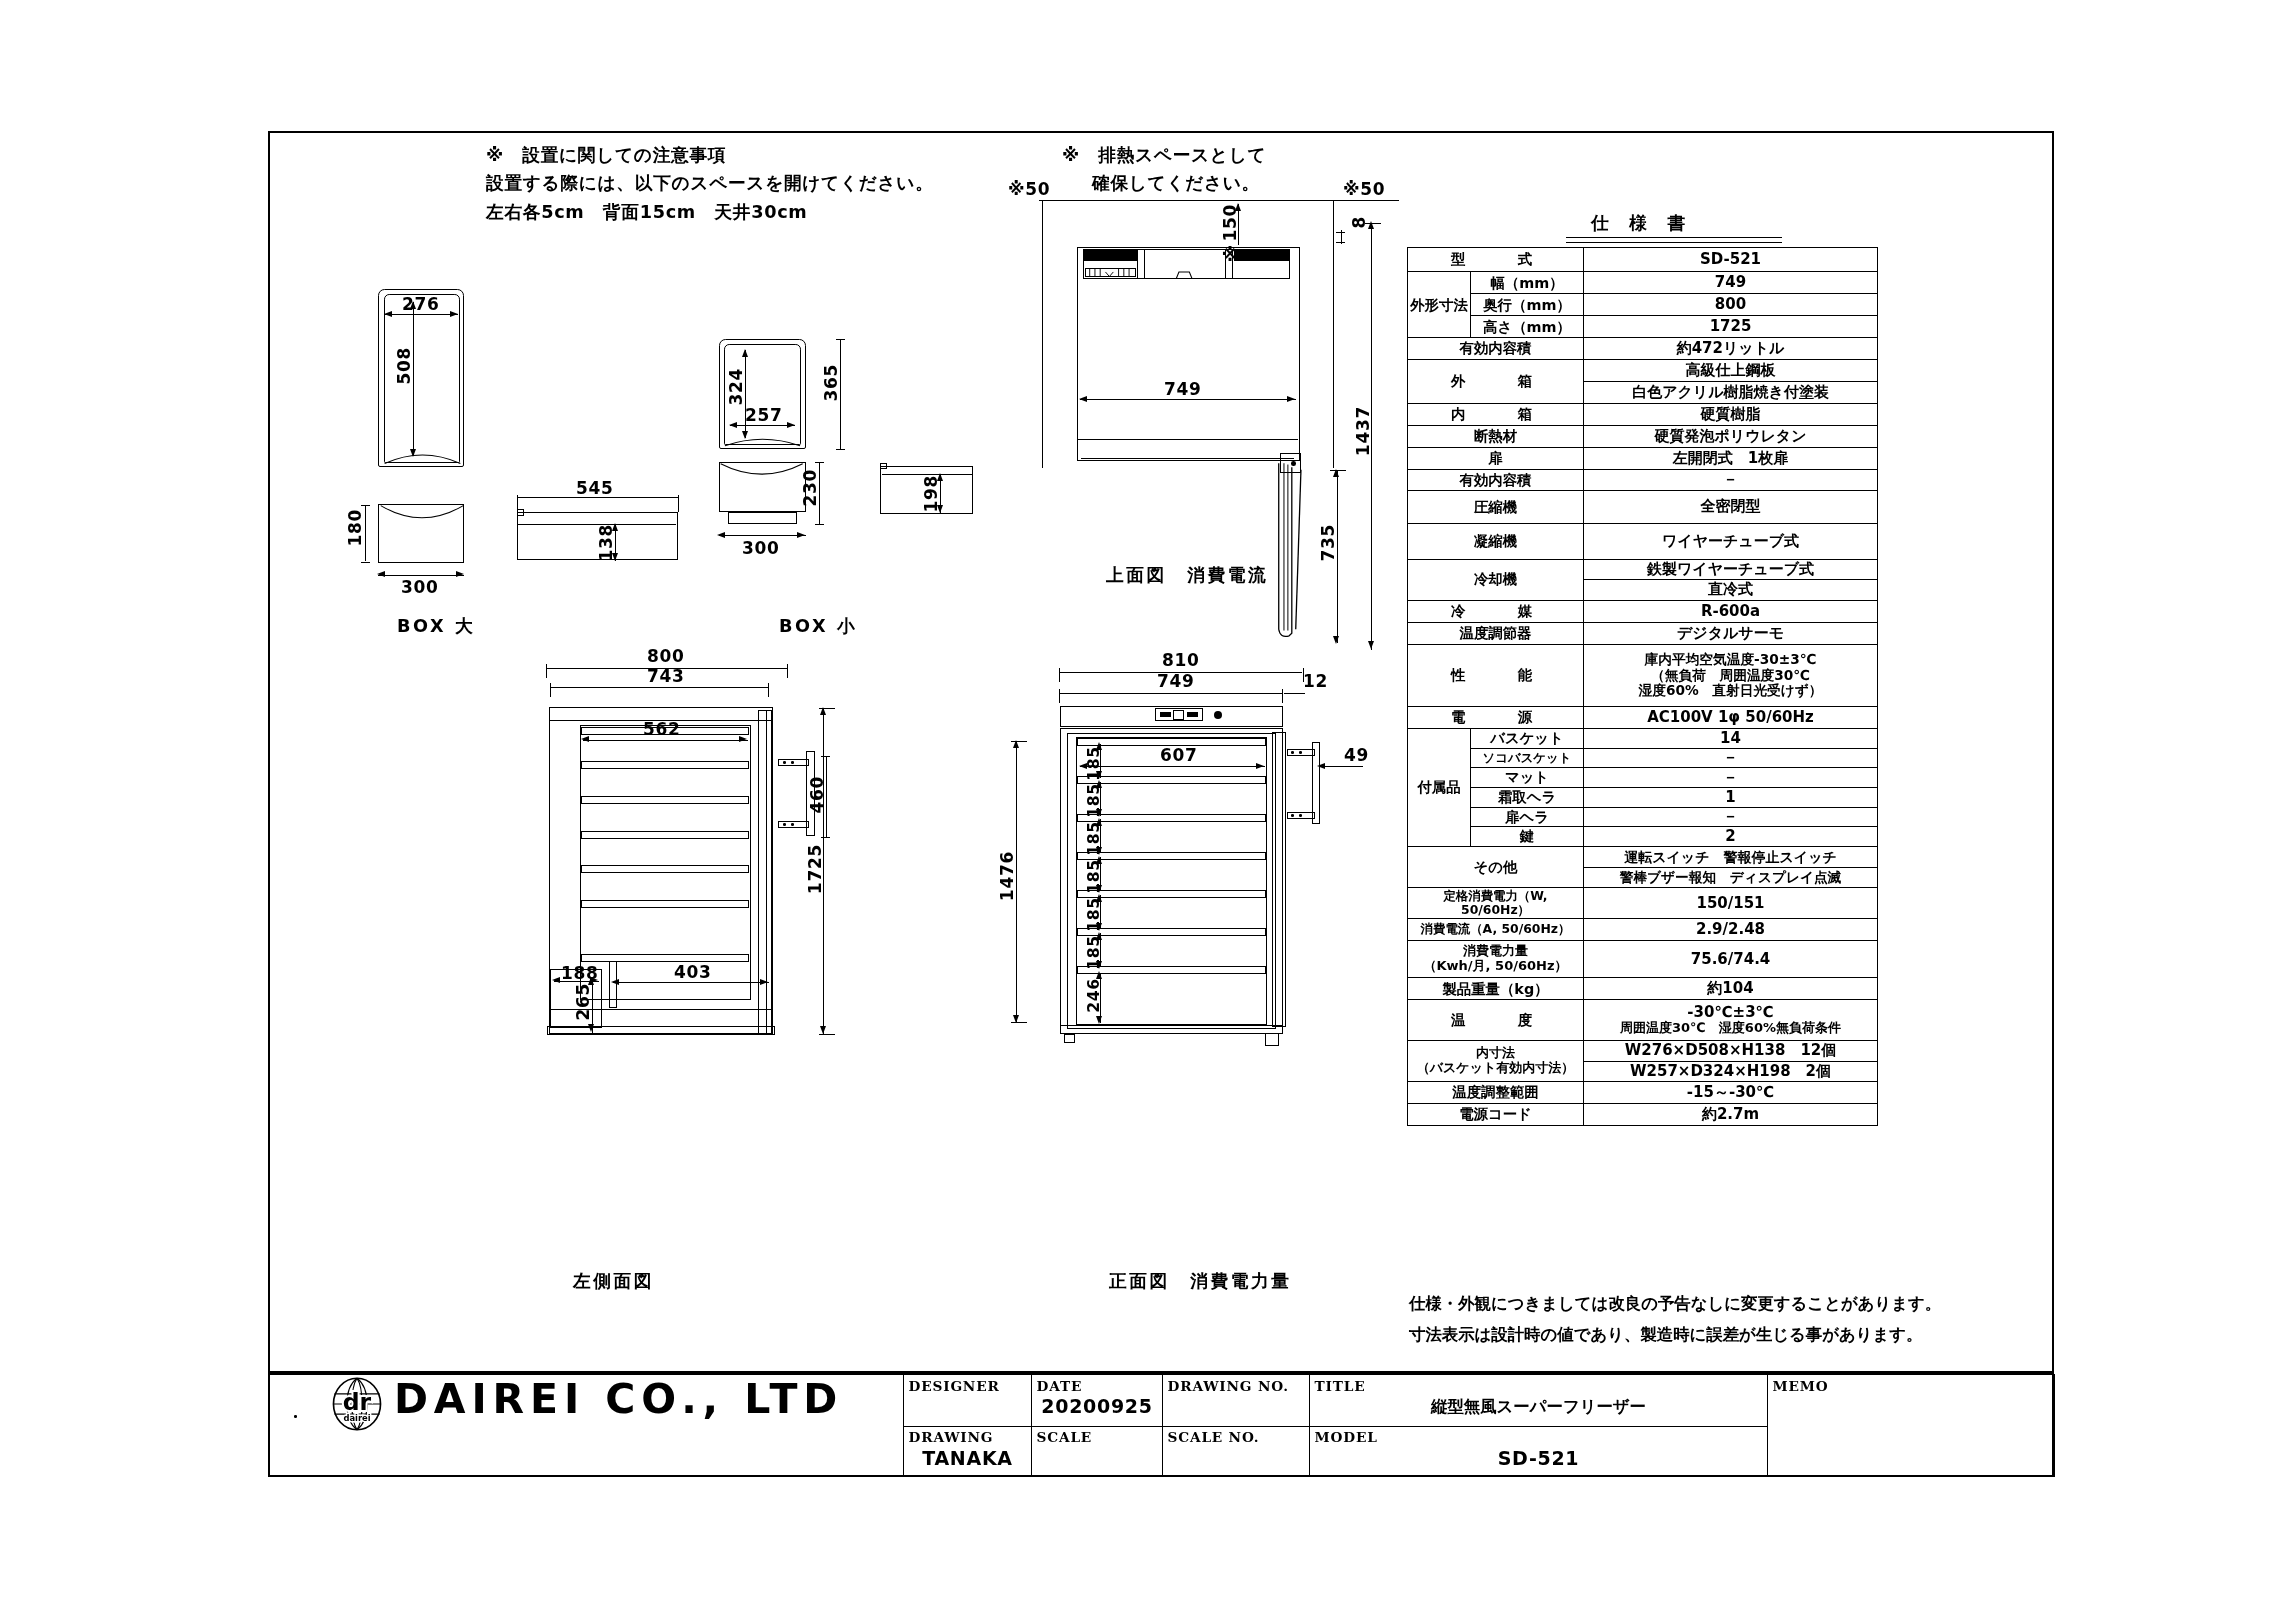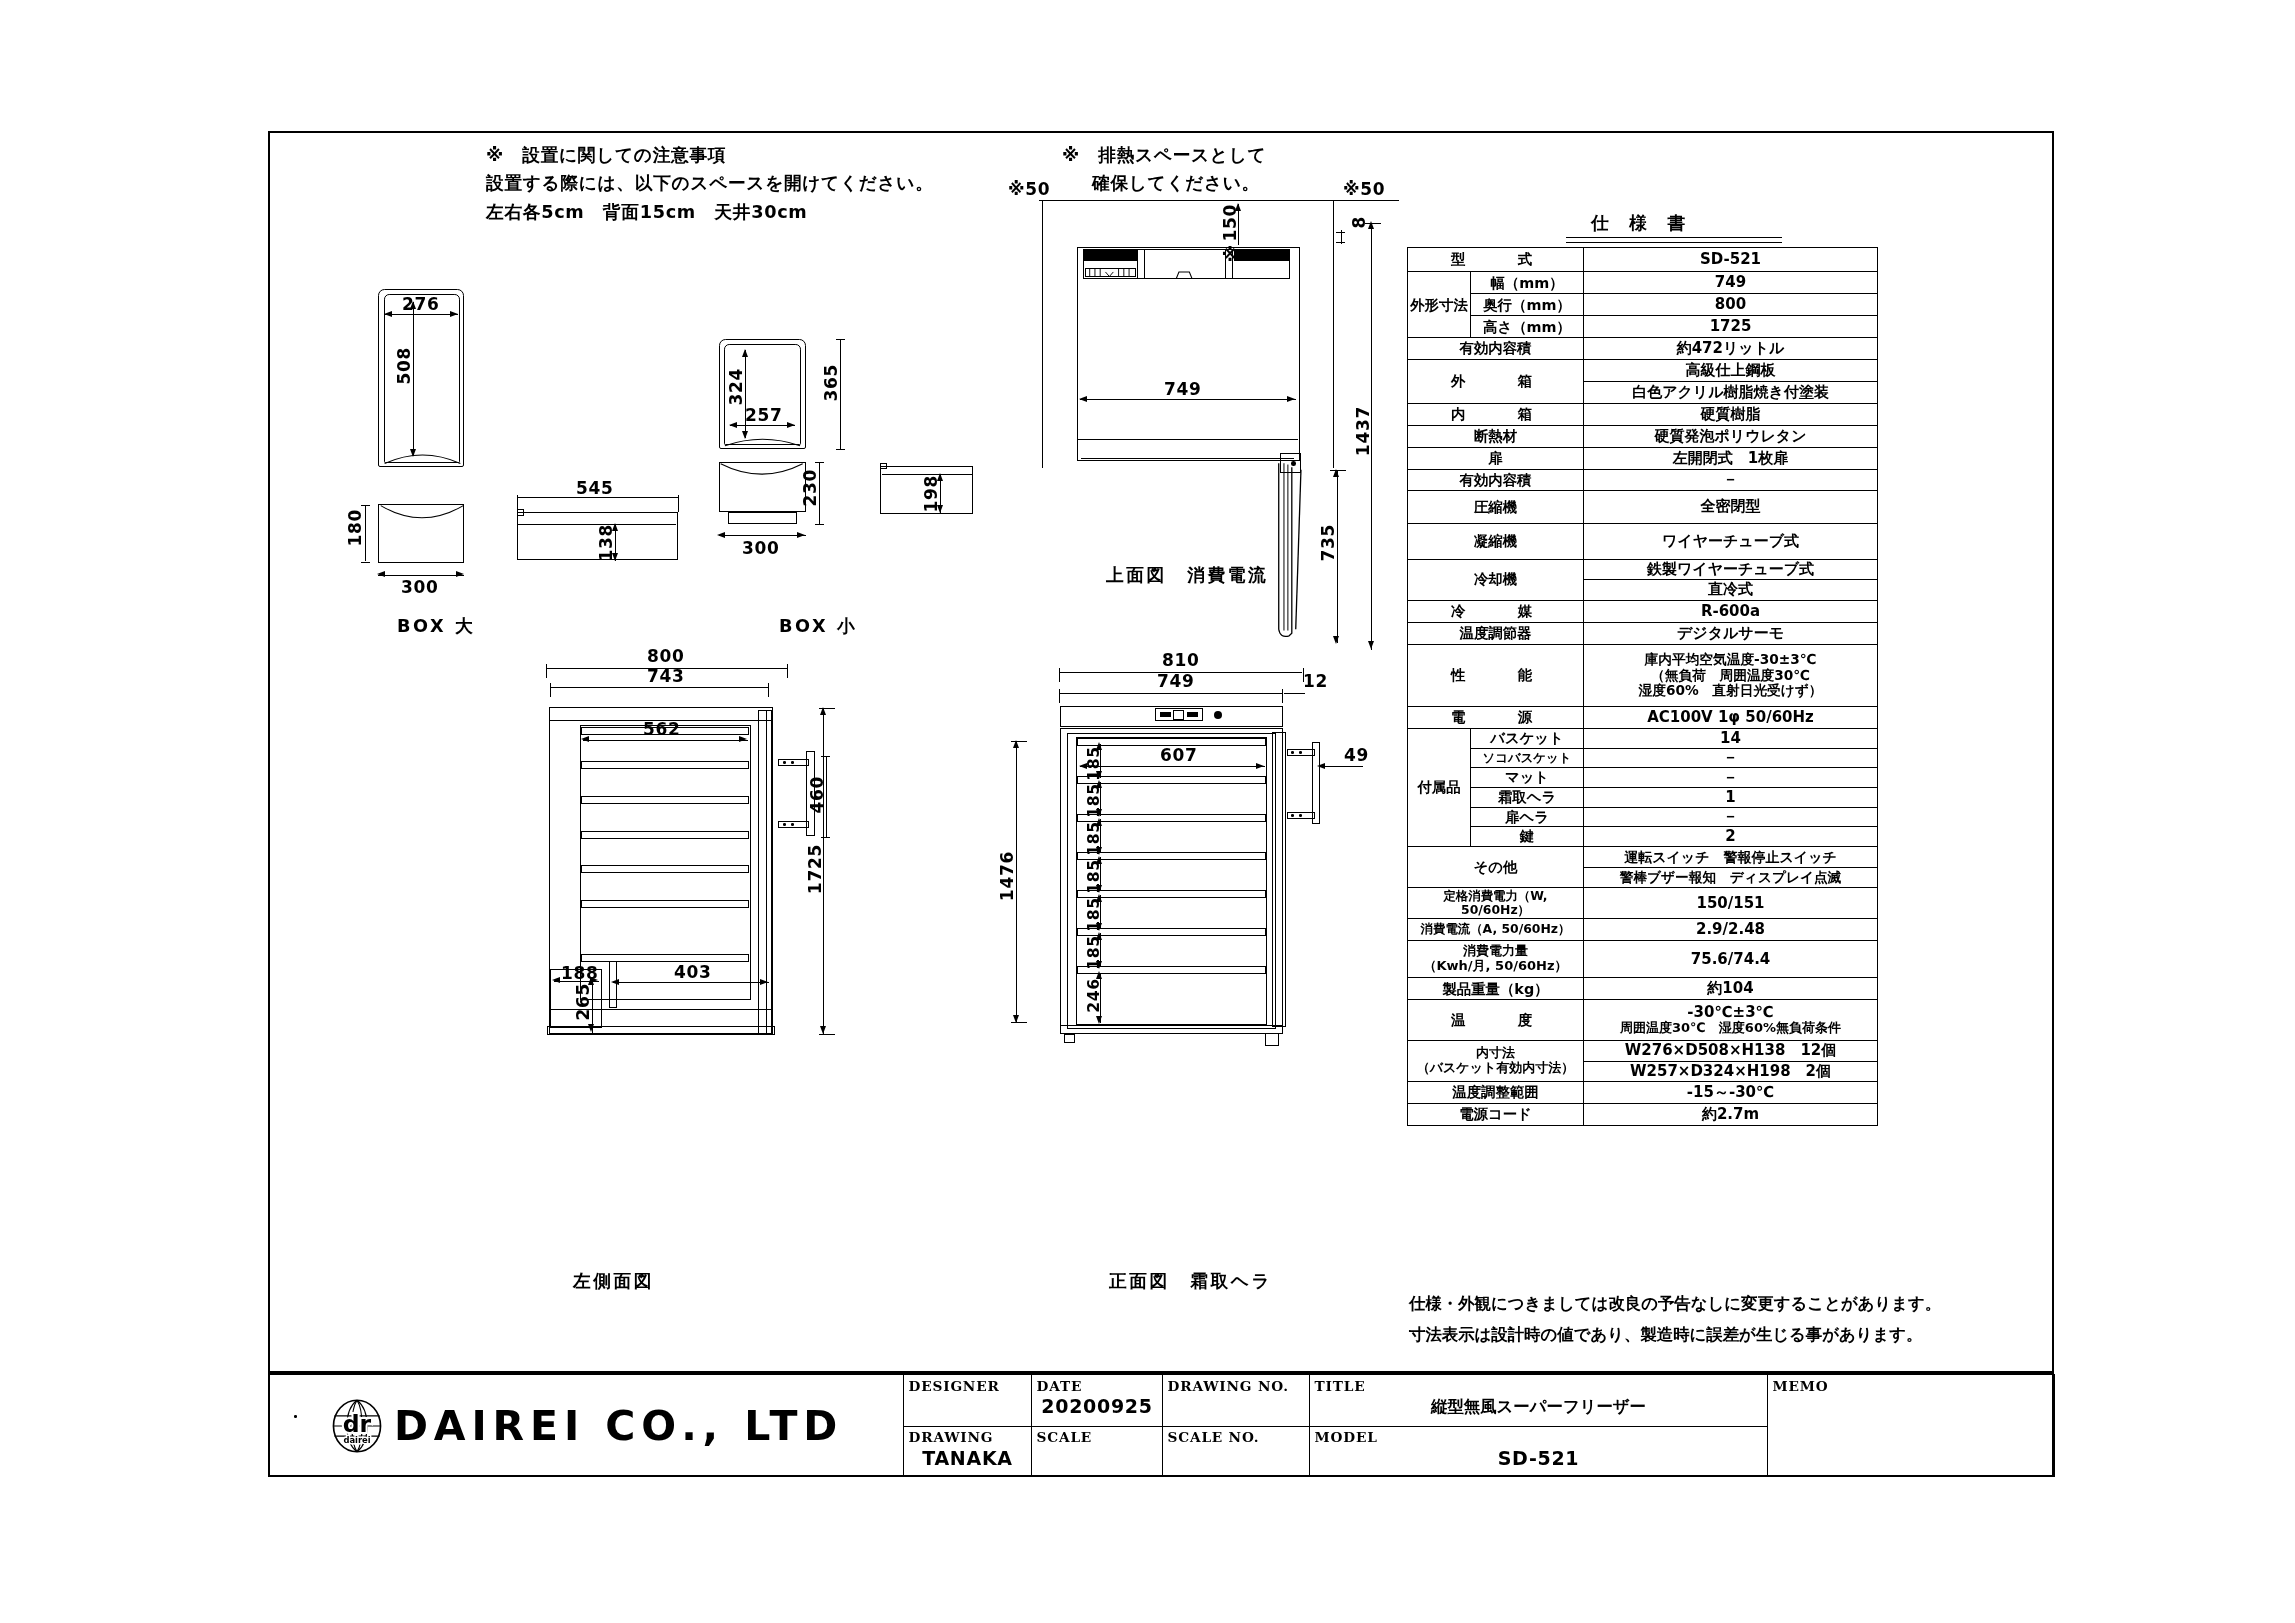--- a/index.html
+++ b/index.html
@@ -39,21 +39,21 @@
   
   #titleblock{position:absolute;left:268px;top:1371px;width:1786px;height:107px;
               border-top:3.3px solid #000;box-sizing:border-box;}
   #tb-table{position:absolute;left:0;top:0;width:1786px;height:103px;border-collapse:collapse;table-layout:fixed;}
   #tb-table td{border:1.6px solid #000;vertical-align:top;padding:0;}
   .tbhdr{font-size:13.7px;font-weight:bold;letter-spacing:0.8px;padding:2.6px 0 0 4.6px;
          font-family:"DejaVu Serif","Liberation Serif",serif;}
   .tbval{font-size:19px;font-weight:bold;text-align:center;letter-spacing:0.7px;margin-top:1.3px;}
   .tbval-jp{font-size:16.4px;font-weight:bold;text-align:center;letter-spacing:0px;margin-top:2.6px;}
   
-  .logo-wrap{display:flex;align-items:center;justify-content:center;height:100%;}
+  .logo-wrap{display:flex;justify-content:center;height:100%;}
   .logotext{font-size:41px;font-weight:bold;letter-spacing:5.9px;
             font-family:"DejaVu Sans","Liberation Sans",sans-serif;}
   .globe{width:56px;height:58px;margin-right:9.2px;}
   
   .ahL,.ahR{position:absolute;width:0;height:0;border-top:3.3px solid transparent;border-bottom:3.3px solid transparent;}
   .ahL{border-right:8.5px solid #000;}
   .ahR{border-left:8.5px solid #000;}
   .ahU,.ahD{position:absolute;width:0;height:0;border-left:3.3px solid transparent;border-right:3.3px solid transparent;}
   .ahU{border-bottom:8.5px solid #000;}
   .ahD{border-top:8.5px solid #000;}
@@ -410,21 +410,21 @@
   <div class="dot" style="left:1299px;top:814px;"></div>
 
   <div class="hl1" style="left:1320px;top:766px;width:43px;"></div>
   <div class="ahL" style="left:1317px;top:763px;"></div>
   <div class="t dim abs" style="left:1344px;top:744px;">49</div>
 
   <div class="boxthin" style="left:1060px;top:1025px;width:223px;height:9.2px;"></div>
   <div class="boxthin" style="left:1064px;top:1034px;width:10.5px;height:9.2px;"></div>
   <div class="boxthin" style="left:1265px;top:1033px;width:14.4px;height:13px;"></div>
 
-  <div class="t viewlabel abs" style="left:1109px;top:1270px;">正面図　霜取ヘラ</div>
+  <div class="t viewlabel abs" style="left:1109px;top:1270px;">正面図　消費電力量</div>
 </div>
 
 <div class="spectitle">仕 様 書</div>
 <div class="spectitle-u1"></div>
 <div class="spectitle-u2"></div>
 
 <table id="spec">
   <colgroup>
       <col style="width:63px">
       <col style="width:113px">

